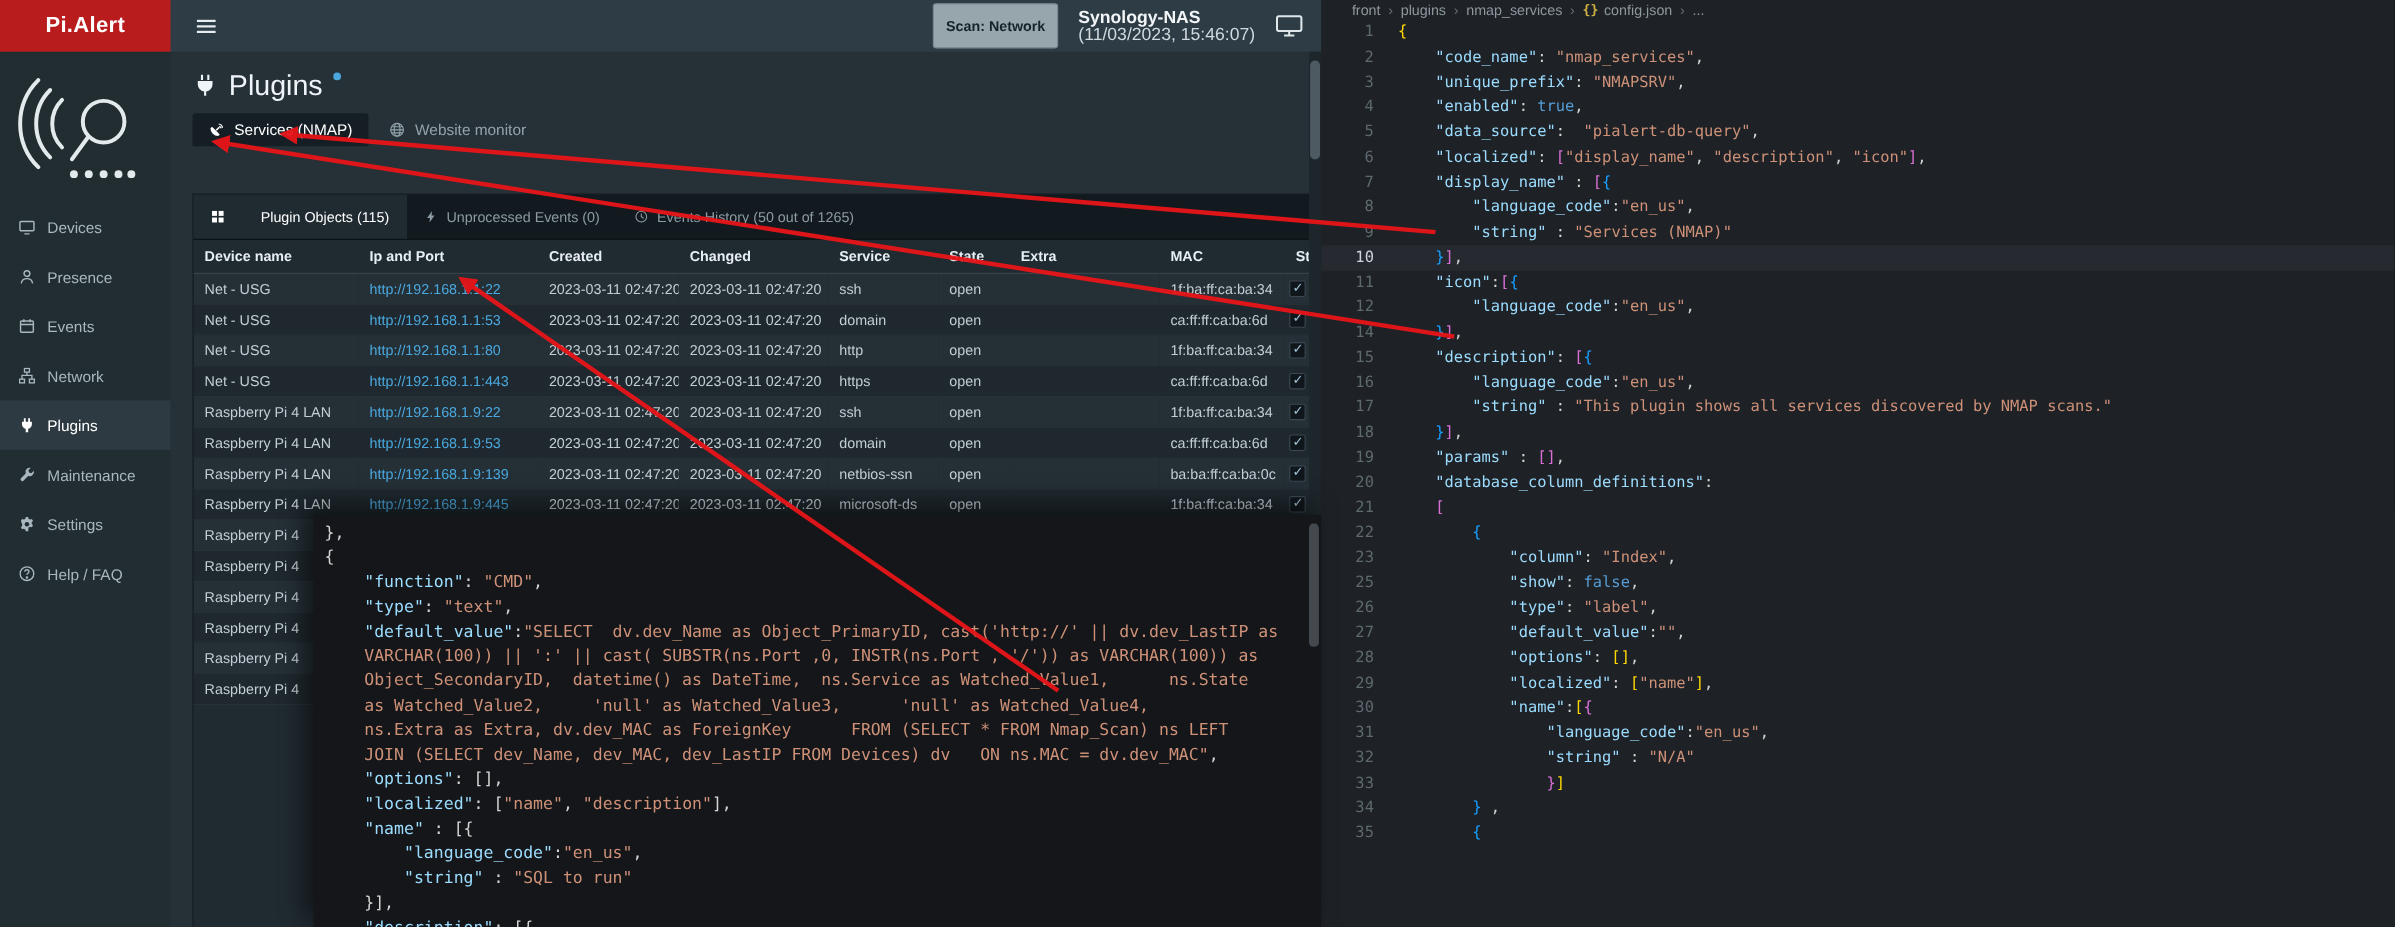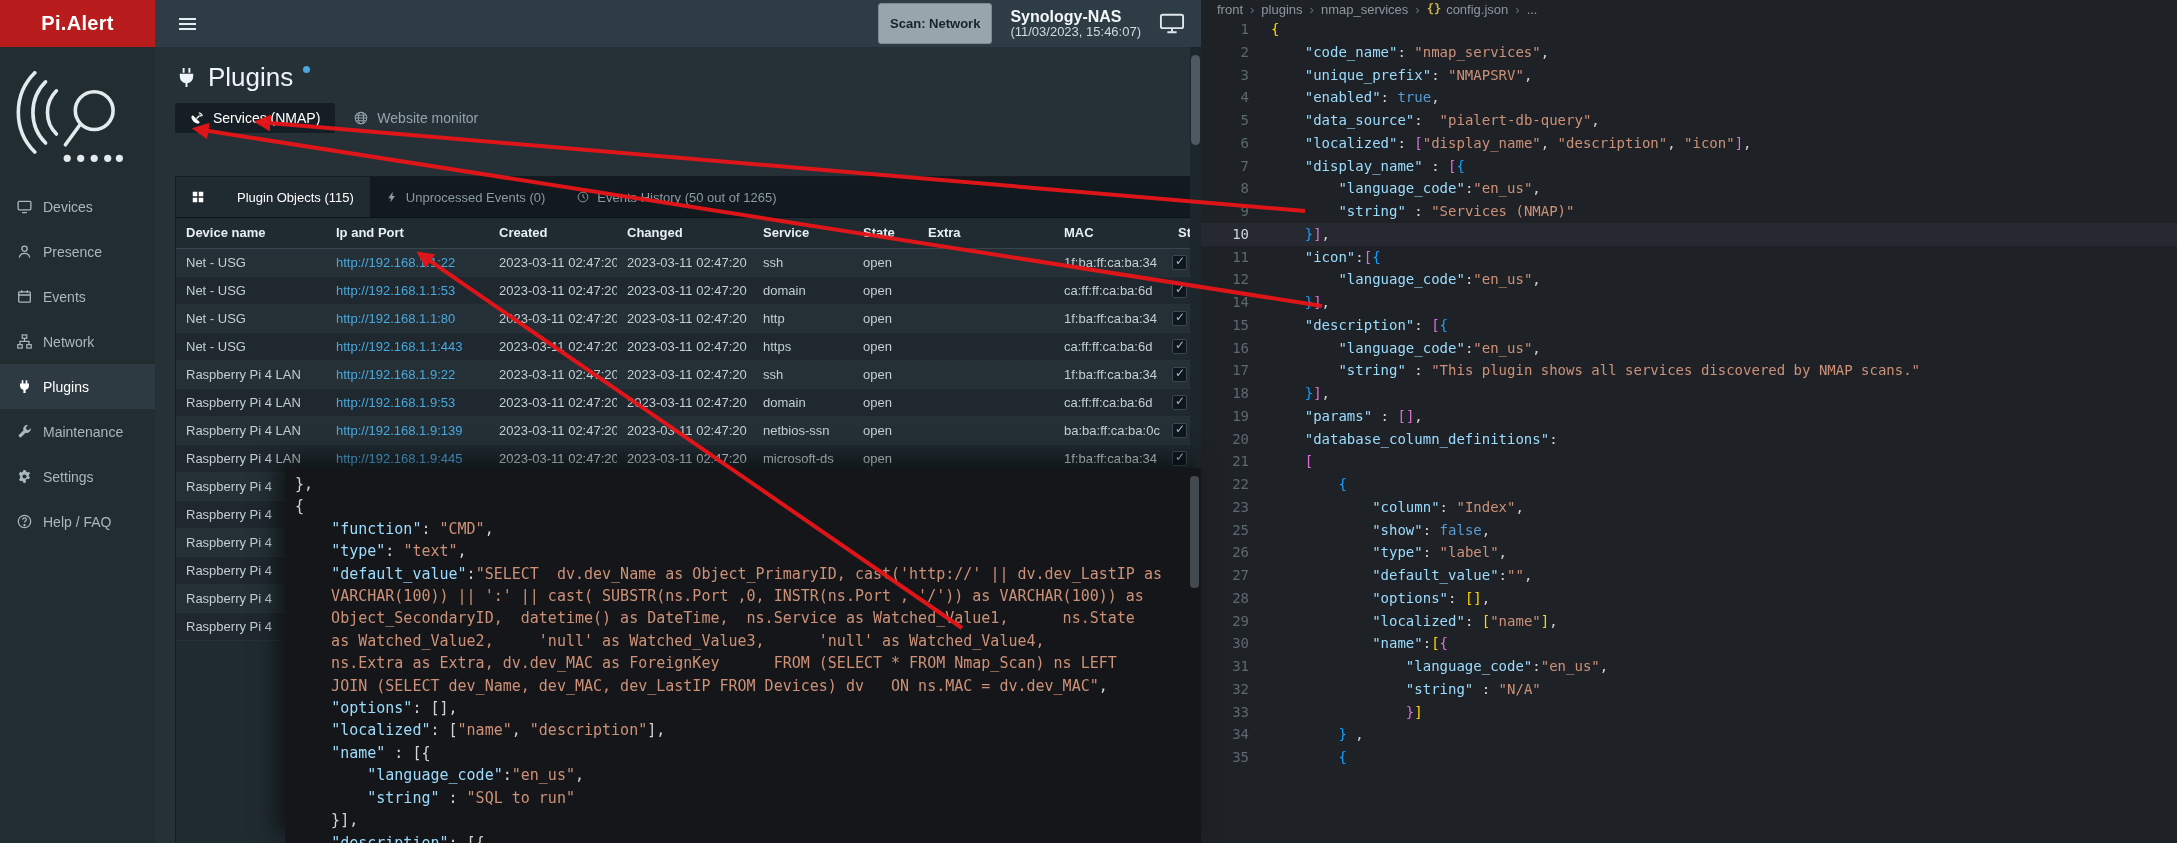--- a/index.html
+++ b/index.html
@@ -13,21 +13,21 @@
   
   #navbar{position:absolute;top:0;left:0;right:0;height:47px;background:#2e3d45;display:flex;align-items:center;z-index:5;}
   .brand{width:155px;height:47px;background:#b91c1c;color:#ffffff;display:flex;align-items:center;justify-content:center;
          font-size:20px;font-weight:bold;letter-spacing:.3px;cursor:pointer;}
   .burger{margin-left:18px;display:flex;flex-direction:column;gap:3px;cursor:pointer;padding:6px;}
   .burger span{display:block;width:17px;height:2px;background:#e6edf1;}
   .nav-right{margin-left:auto;display:flex;align-items:center;gap:18px;padding-right:16px;}
   .scan-badge{background:#97a5ad;color:#17232a;font-size:13px;font-weight:bold;padding:12px 11px;border-radius:3px;border:1px solid #7c8a92;}
   .host-block{line-height:15px;}
   .host-name{color:#f2f6f8;font-size:16px;font-weight:bold;}
-  .host-time{color:#cfd9de;font-size:13px;}
+  .host-time{color:#cfd9de;font-size:16px;}
   .nav-icon{display:flex;align-items:center;cursor:pointer;}
 
   
   #sidebar{position:absolute;left:0;top:47px;width:155px;bottom:0;background:#222d32;z-index:4;}
   .logo-wrap{padding:24px 0 14px;display:flex;justify-content:center;}
   .side-item{height:45px;display:flex;align-items:center;gap:11px;padding-left:17px;color:#a9b7be;font-size:14px;cursor:pointer;}
   .side-item.active{background:#2d3a41;color:#ffffff;}
   .side-label{white-space:nowrap;text-align:right;}
 
   
@@ -70,21 +70,21 @@
   .app-scrollbar .thumb{margin:8px 1px 0;height:90px;background:#4d5a62;border-radius:5px;}
 
   
   #code-overlay{position:absolute;left:285px;top:468px;width:916px;height:375px;background:#141619;
                 box-shadow:-8px -8px 22px rgba(0,0,0,.55);z-index:30;overflow:hidden;}
   .ov-lines{padding:5px 0 0 10px;font-family:"DejaVu Sans Mono",monospace;font-size:15px;line-height:22.4px;white-space:pre;}
   .ov-scroll{position:absolute;right:2px;top:8px;width:9px;height:112px;background:#43494e;border-radius:4px;cursor:pointer;}
 
   
   #editor{position:absolute;left:1201px;top:0;width:976px;height:843px;background:#1e2227;overflow:hidden;}
-  .breadcrumb{height:18px;display:flex;align-items:center;gap:7px;padding-left:16px;font-size:13px;color:#8d979e;}
+  .breadcrumb{height:18px;display:flex;align-items:center;gap:7px;padding-left:28px;font-size:13px;color:#8d979e;}
   .crumb{display:flex;align-items:center;gap:5px;cursor:pointer;white-space:nowrap;}
   .sep{color:#646e75;}
   .json-icn{color:#cfb243;font-weight:bold;font-size:12px;font-family:"DejaVu Sans Mono",monospace;}
   .elines{font-family:"DejaVu Sans Mono",monospace;font-size:14px;line-height:22.75px;}
   .eline{display:flex;height:22.75px;white-space:pre;padding-left:10px;}
   .eline .ln{width:38px;text-align:right;color:#5d686f;flex:none;margin-right:22px;}
   .eline.cur{background:rgba(120,130,140,.09);}
   .eline.cur .ln{color:#ccd5da;}
 
   

